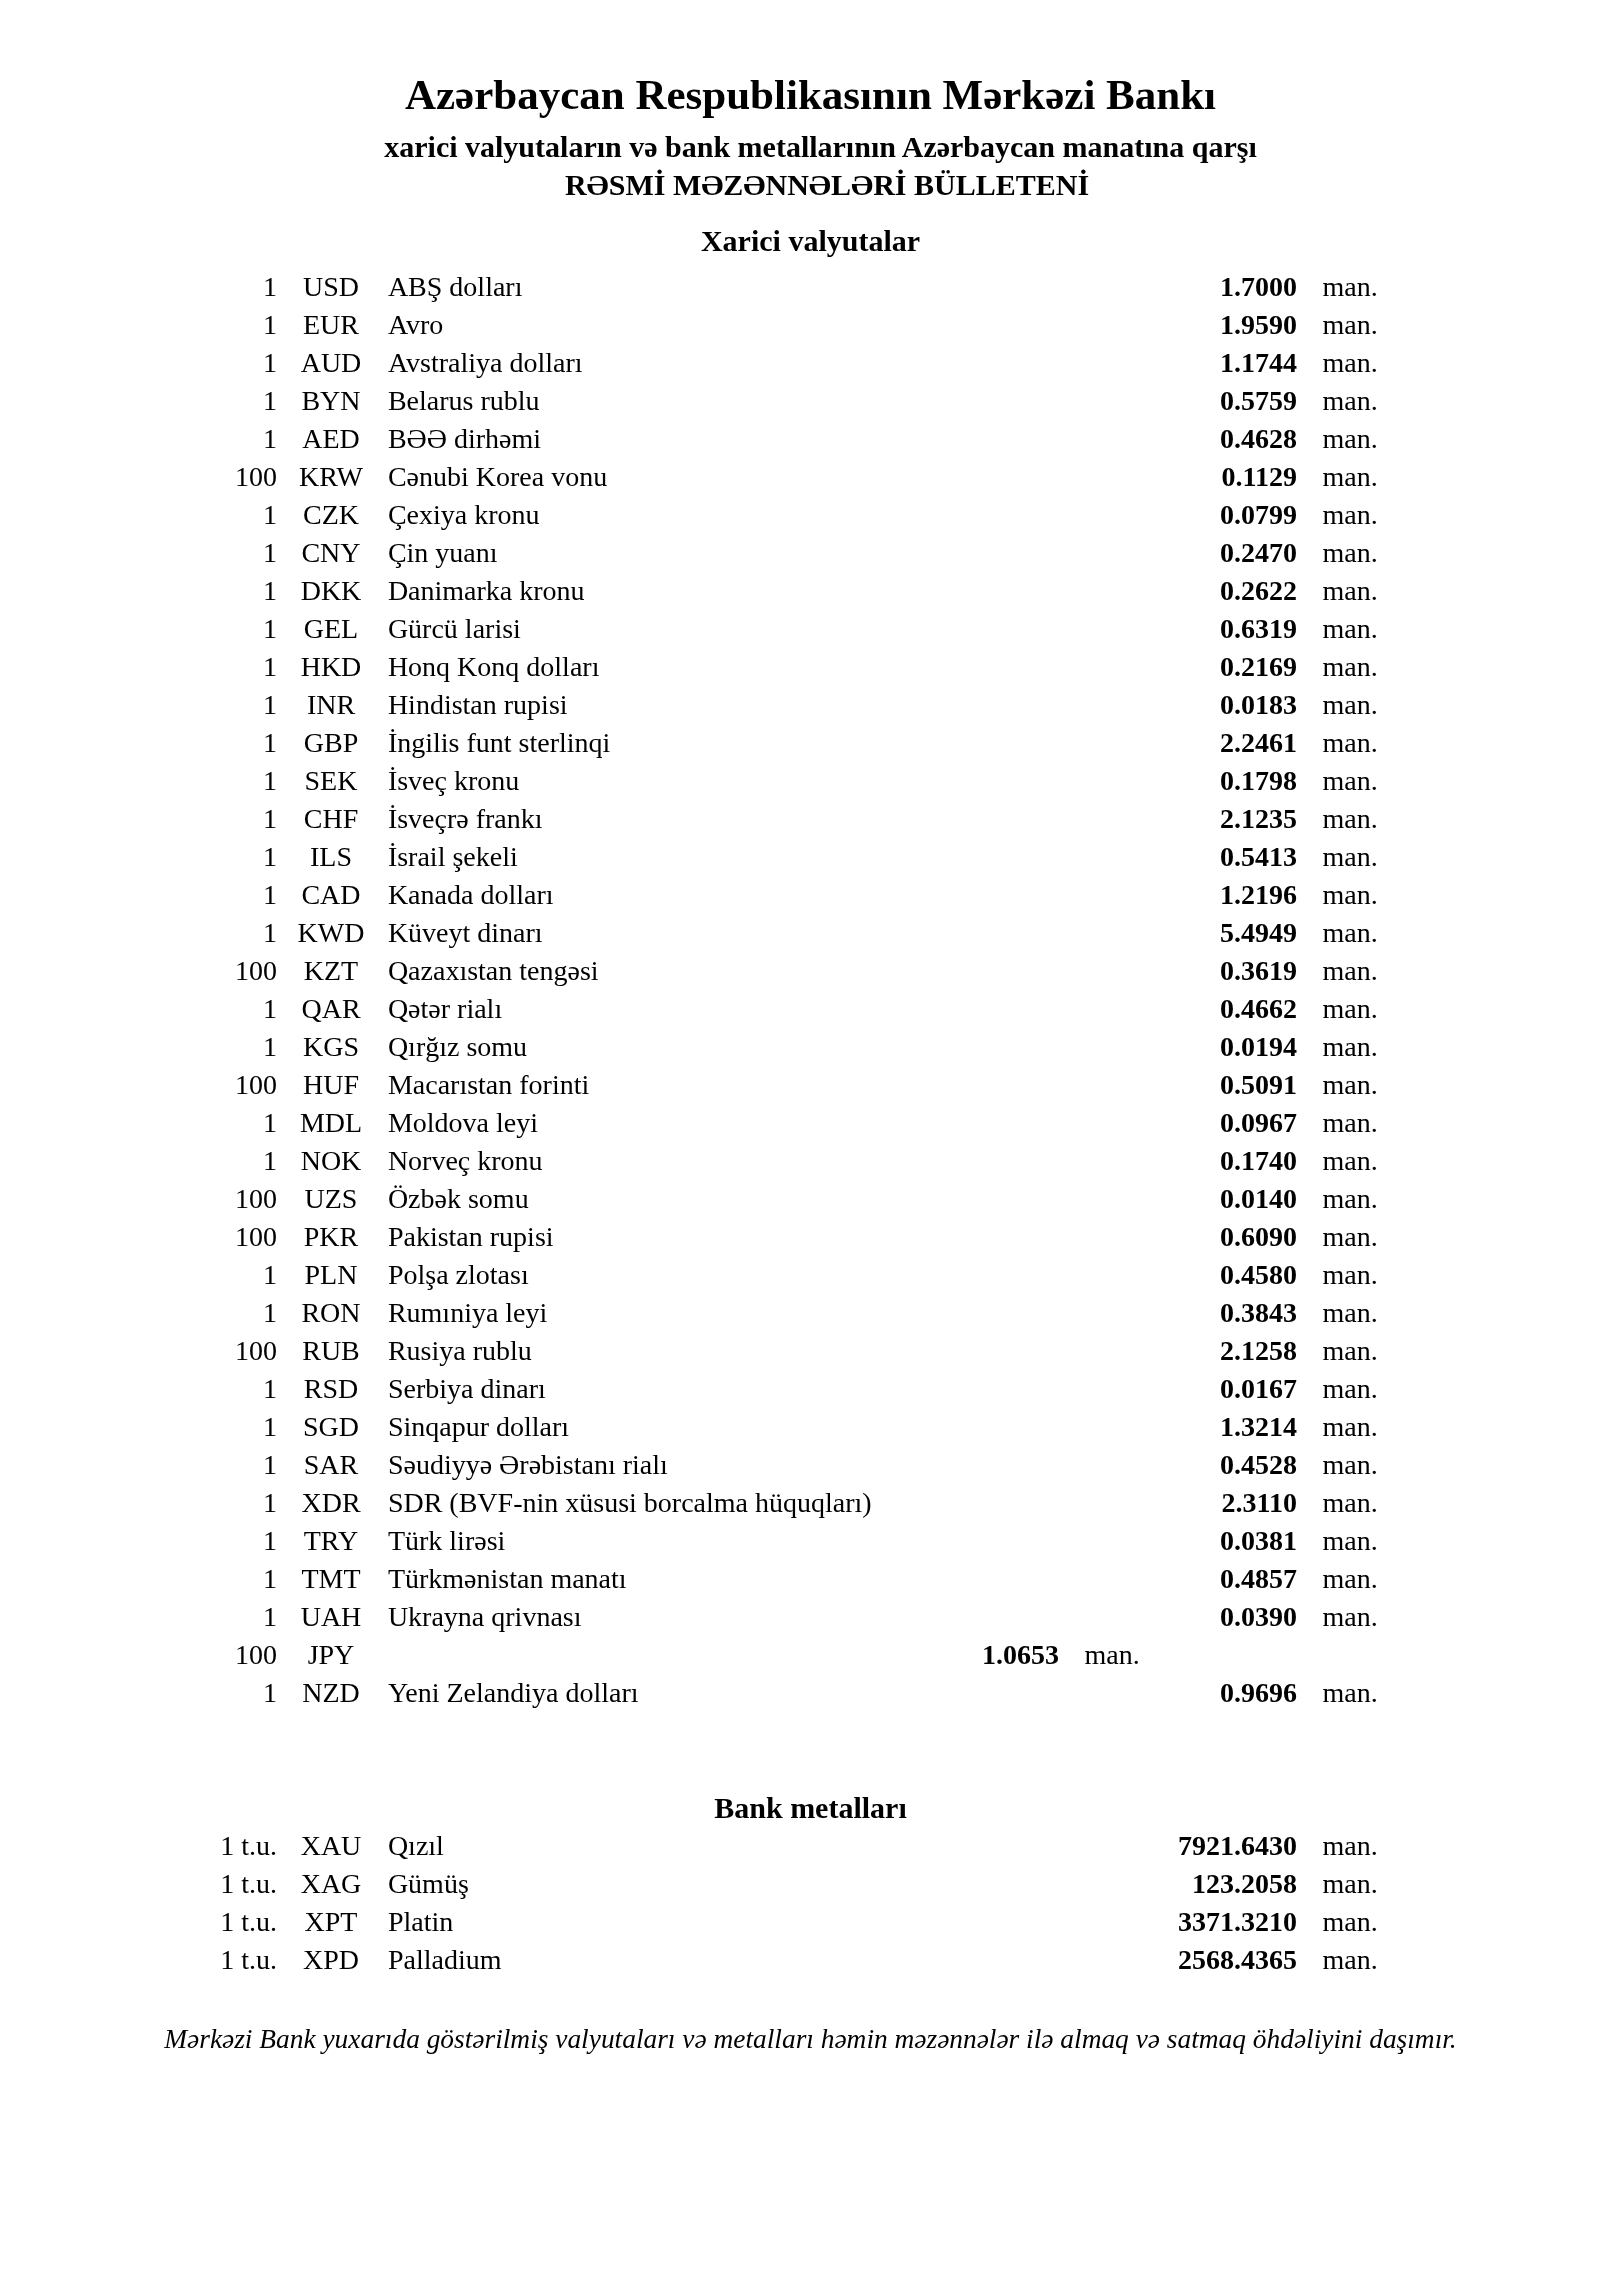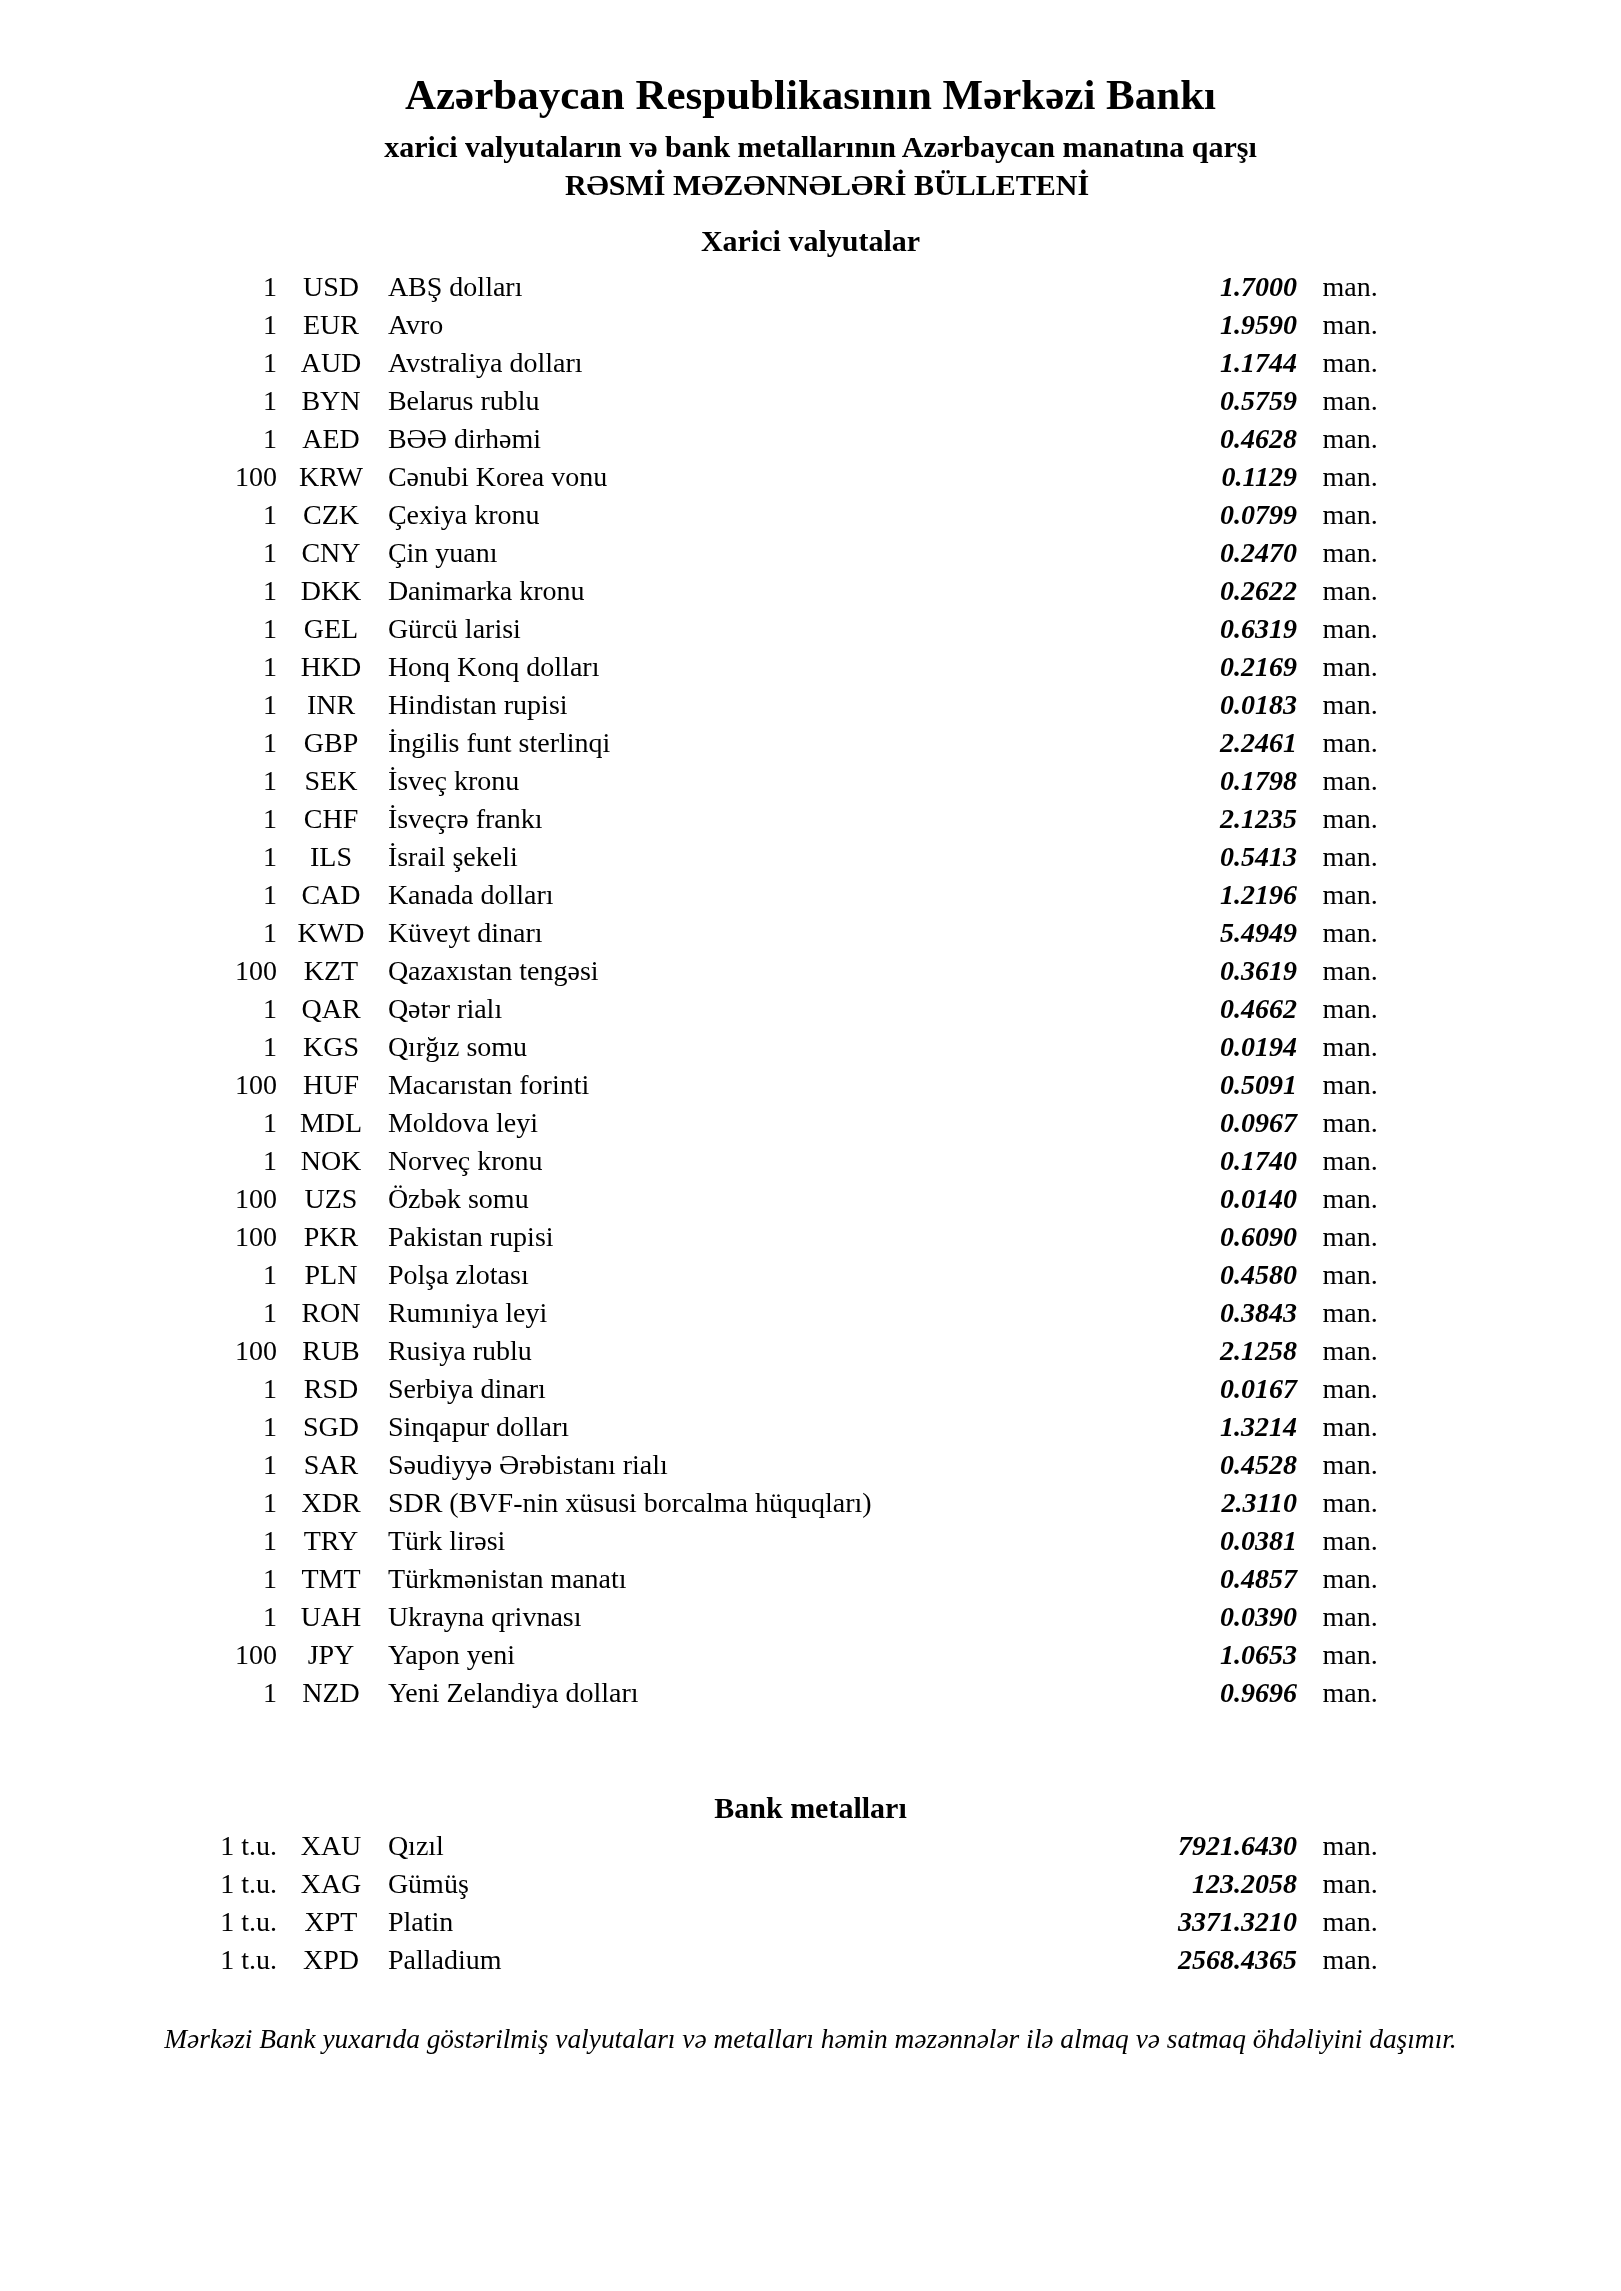--- a/index.html
+++ b/index.html
@@ -64,21 +64,20 @@
     line-height: 38px;
     height: 38px;
   }
   .cell-qty  { text-align: right; }
   .cell-code { text-align: center; }
   .cell-name { text-align: left; padding-left: 0; }
   .cell-name { padding-left: 2.9px; }
   .cell-rate {
     text-align: right;
     font-weight: bold;
-    font-style: italic;
   }
   .cell-unit {
     text-align: left;
     padding-left: 25.5px;
   }
 
   .footer-note {
     margin-top: 44px;
     font-size: 27.4px;
     line-height: 33px;
@@ -386,21 +385,20 @@
         <span class="cell-qty">1</span>
         <span class="cell-code">UAH</span>
         <span class="cell-name">Ukrayna qrivnası</span>
         <span class="cell-rate">0.0390</span>
         <span class="cell-unit">man.</span>
       </div>
 
       <div class="row">
         <span class="cell-qty">100</span>
         <span class="cell-code">JPY</span>
-        <span class="cell-name">Yapon yeni</span>
         <span class="cell-rate">1.0653</span>
         <span class="cell-unit">man.</span>
       </div>
 
       <div class="row">
         <span class="cell-qty">1</span>
         <span class="cell-code">NZD</span>
         <span class="cell-name">Yeni Zelandiya dolları</span>
         <span class="cell-rate">0.9696</span>
         <span class="cell-unit">man.</span>

